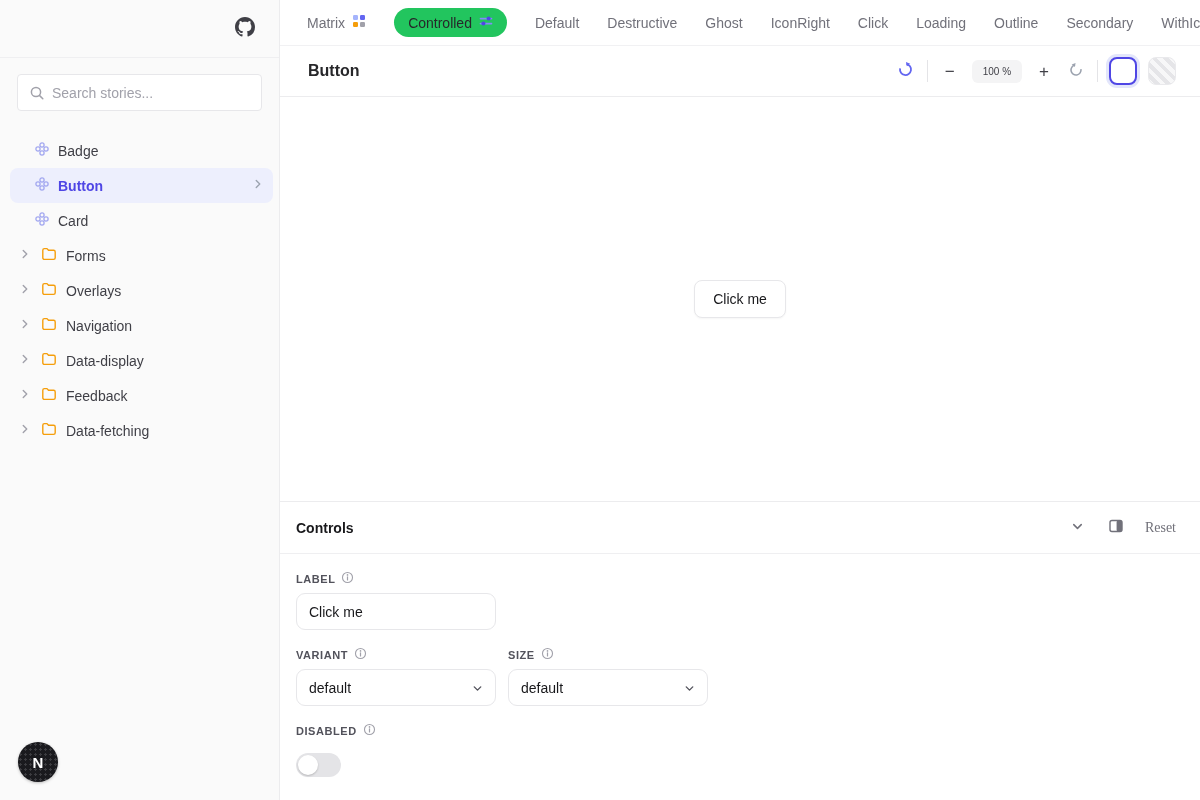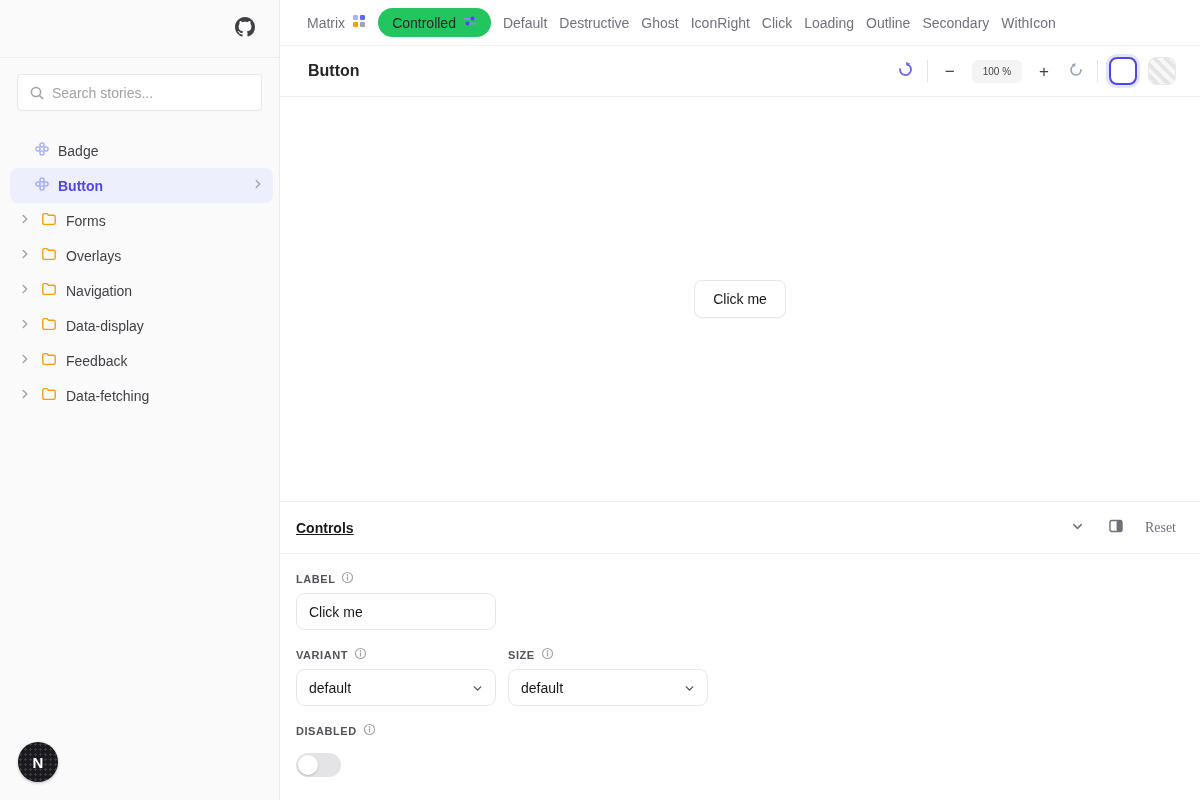--- a/index.html
+++ b/index.html
@@ -24,21 +24,21 @@
   .avatar { position:absolute; left:18px; bottom:18px; width:40px; height:40px; border-radius:50%;
             background-color:#1A1A1E;
             background-image:radial-gradient(rgba(255,255,255,.15) 1px, transparent 1.2px);
             background-size:5px 5px;
             color:#fff; font-size:15px; font-weight:600; display:flex; align-items:center; justify-content:center;
             box-shadow:0 1px 3px rgba(0,0,0,.25); cursor:pointer; }
 
   
   .main { flex:1; display:flex; flex-direction:column; min-width:0; }
 
-  .tabbar { height:46px; display:flex; align-items:center; gap:12px; padding:0 27px; border-bottom:1px solid #F1F1F3; overflow:hidden; white-space:nowrap; flex:0 0 46px; }
+  .tabbar { height:46px; display:flex; align-items:center; gap:28px; padding:0 27px; border-bottom:1px solid #F1F1F3; overflow:hidden; white-space:nowrap; flex:0 0 46px; }
   .tab { display:flex; align-items:center; gap:7px; font-size:14px; color:#71717A; cursor:pointer; flex:0 0 auto; }
   .tab.active { background:#22c55e; color:#27272A; font-weight:500; padding:6px 14px; border-radius:16px; }
 
   .toolbar { height:51px; border-bottom:1px solid #ECECEE; display:flex; align-items:center; justify-content:space-between; padding:0 24px 0 28px; flex:0 0 51px; }
   .story-title { font-size:16px; font-weight:600; color:#27272A; }
   .tools { display:flex; align-items:center; gap:11px; }
   .tool-btn { background:none; border:none; cursor:pointer; display:flex; align-items:center; justify-content:center; padding:2px; }
   .tool-divider { width:1px; height:22px; background:#E4E4E7; }
   .zoom-sign { font-size:17px; color:#3F3F46; line-height:1; padding:0 4px; }
   .zoom-pill { background:#F4F4F5; border-radius:6px; padding:6px 11px; font-size:10px; color:#3F3F46; }
@@ -46,21 +46,21 @@
   .bg-btn.light { background:#fff; border:2px solid #4F46E5; box-shadow:0 0 0 3px #E3E6FB; }
   .bg-btn.striped { border:1px solid #E9E9EC;
        background:repeating-linear-gradient(45deg,#F7F7F8 0 4px,#E5E5E8 4px 8px); }
 
   .canvas { flex:1; background:#fff; display:flex; align-items:center; justify-content:center; position:relative; }
   .preview-btn { background:#fff; border:1px solid #E7E7EA; border-radius:8px; padding:10px 18px; font-size:14px; font-weight:500; color:#18181B; cursor:pointer; box-shadow:0 1px 2px rgba(0,0,0,.04); font-family:"Liberation Sans", sans-serif; }
 
   
   .controls { border-top:1px solid #ECECEE; flex:0 0 299px; display:flex; flex-direction:column; background:#fff; }
   .ctrl-header { height:52px; border-bottom:1px solid #EFEFF1; display:flex; align-items:center; justify-content:space-between; padding:0 24px 0 16px; }
-  .ctrl-title { font-size:14px; font-weight:600; color:#18181B;text-decoration:underline; }
+  .ctrl-title { font-size:14px; font-weight:600; color:#18181B; }
   .ctrl-actions { display:flex; align-items:center; gap:19px; }
   .reset-link { background:none; border:none; font-size:14px; color:#71717A; cursor:pointer; font-family:Liberation Serif, serif; }
   .ctrl-body { padding:17px 24px 0 16px; }
   .field-label { display:flex; align-items:center; gap:6px; margin-bottom:7px; }
   .field-label span { font-size:11px; font-weight:700; letter-spacing:.05em; color:#52525B; }
   .text-input { width:200px; height:37px; border:1px solid #E7E7EA; border-radius:9px; padding:0 12px; font-size:14px; color:#18181B; outline:none; background:#fff; font-family:"Liberation Sans", sans-serif; }
   .field-row { display:flex; gap:12px; margin-top:17px; }
   .field-col { width:200px; }
   .select { position:relative; width:200px; height:37px; border:1px solid #E7E7EA; border-radius:9px; background:#fff; display:flex; align-items:center; padding:0 12px; font-size:14px; color:#18181B; cursor:pointer; }
   .select svg { position:absolute; right:11px; top:12px; }
@@ -112,20 +112,29 @@
               <circle cx="11" cy="7" r="2.1"></circle>
               <circle cx="7" cy="11" r="2.1"></circle>
             </svg></span>
         <span>Button</span>
         <span class="grow"></span>
         <span><svg width="14" height="14" viewBox="0 0 16 16" fill="none" stroke="#9CA3AF" stroke-width="1.6" stroke-linecap="round" stroke-linejoin="round">
               <polyline points="6,4 10,8 6,12"></polyline>
             </svg></span>
       </div>
 
+      <div class="sb-row component">
+        <span><svg width="14" height="14" viewBox="0 0 14 14" fill="none" stroke="#A3A8F0" stroke-width="1.3">
+              <circle cx="7" cy="3" r="2.1"></circle>
+              <circle cx="3" cy="7" r="2.1"></circle>
+              <circle cx="11" cy="7" r="2.1"></circle>
+              <circle cx="7" cy="11" r="2.1"></circle>
+            </svg></span>
+        <span>Card</span>
+      </div>
 
       <div class="sb-row folder">
         <span><svg width="14" height="14" viewBox="0 0 16 16" fill="none" stroke="#A1A1AA" stroke-width="1.6" stroke-linecap="round" stroke-linejoin="round">
               <polyline points="6,4 10,8 6,12"></polyline>
             </svg></span>
         <span><svg width="16" height="16" viewBox="0 0 16 16" fill="none" stroke="#F59E0B" stroke-width="1.4" stroke-linejoin="round">
               <path d="M1.8 4.2c0-.9.7-1.6 1.6-1.6h2.6l1.5 1.7h5.1c.9 0 1.6.7 1.6 1.6v5.9c0 .9-.7 1.6-1.6 1.6H3.4c-.9 0-1.6-.7-1.6-1.6z"></path>
             </svg></span>
         <span>Forms</span>
       </div>

